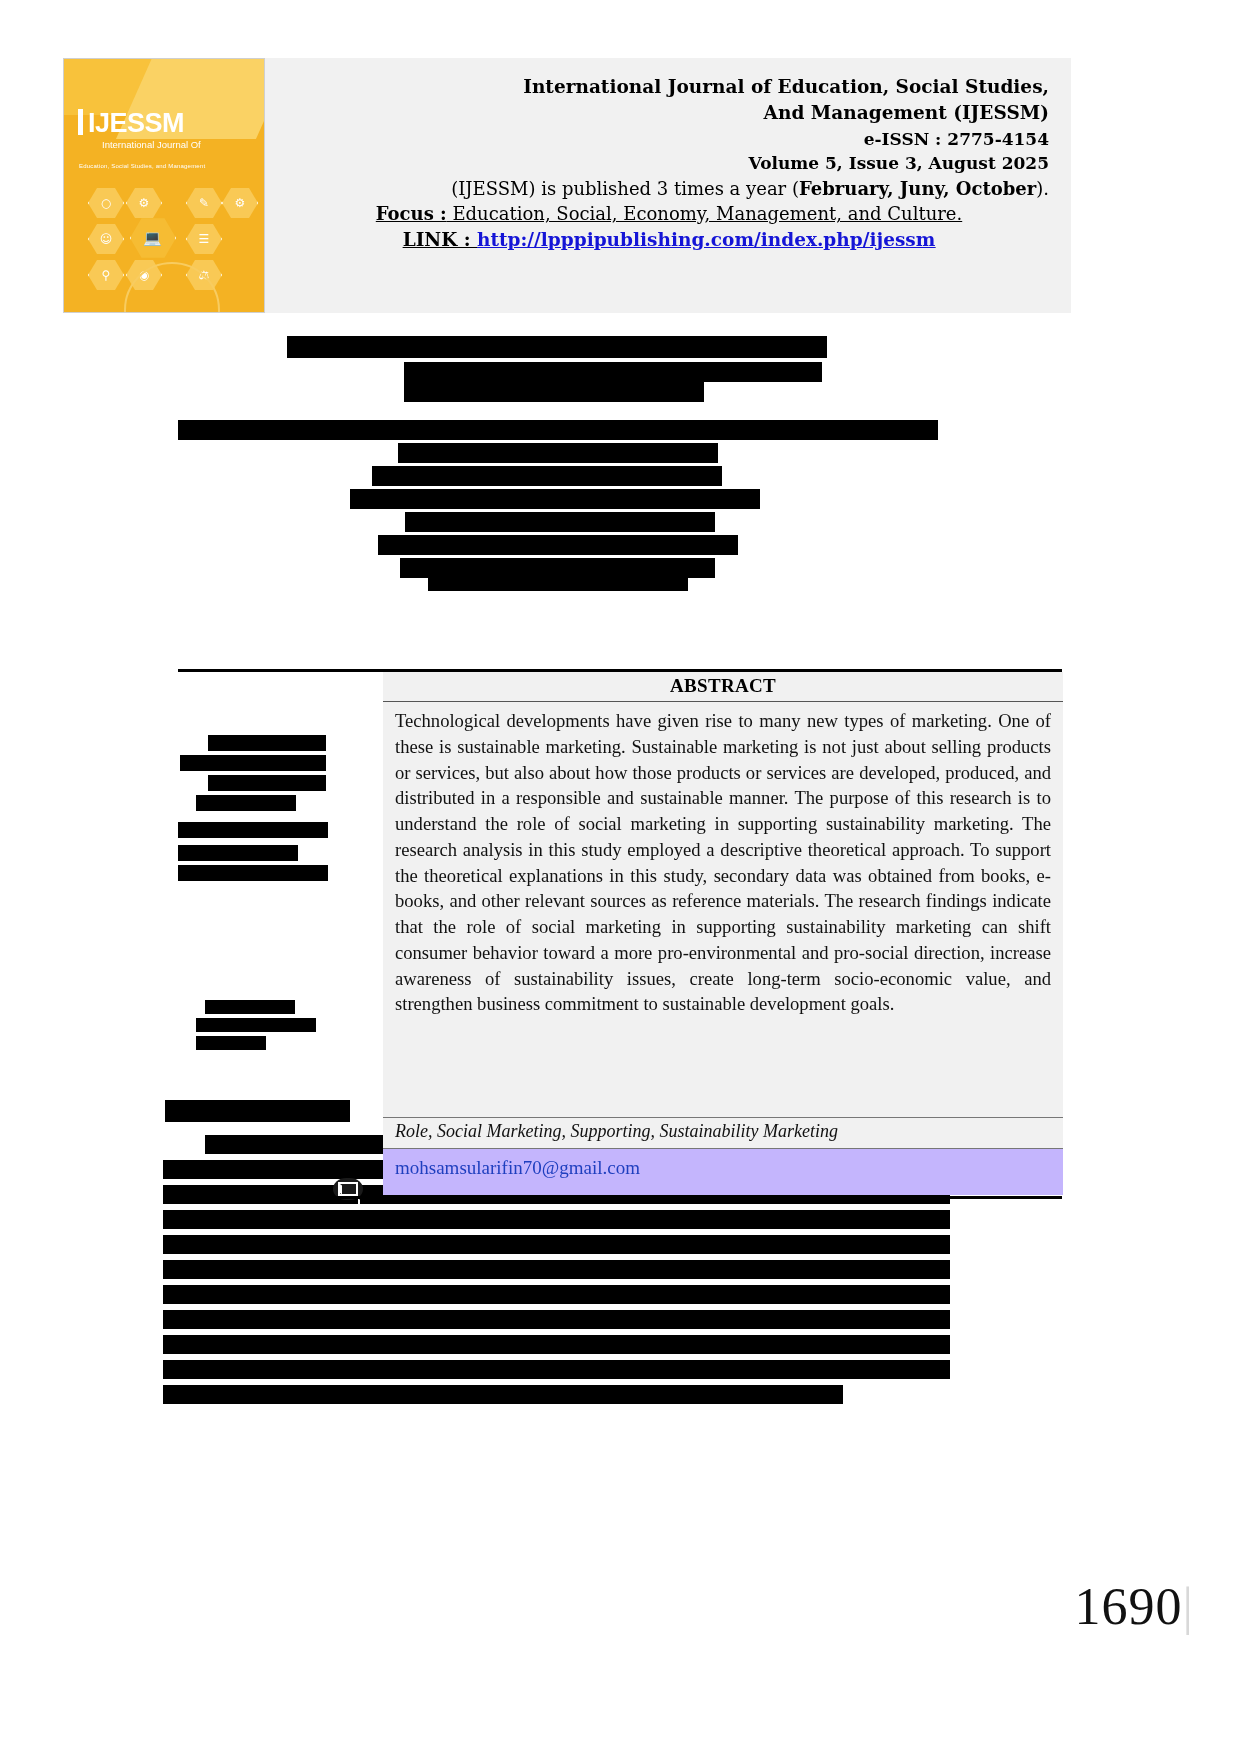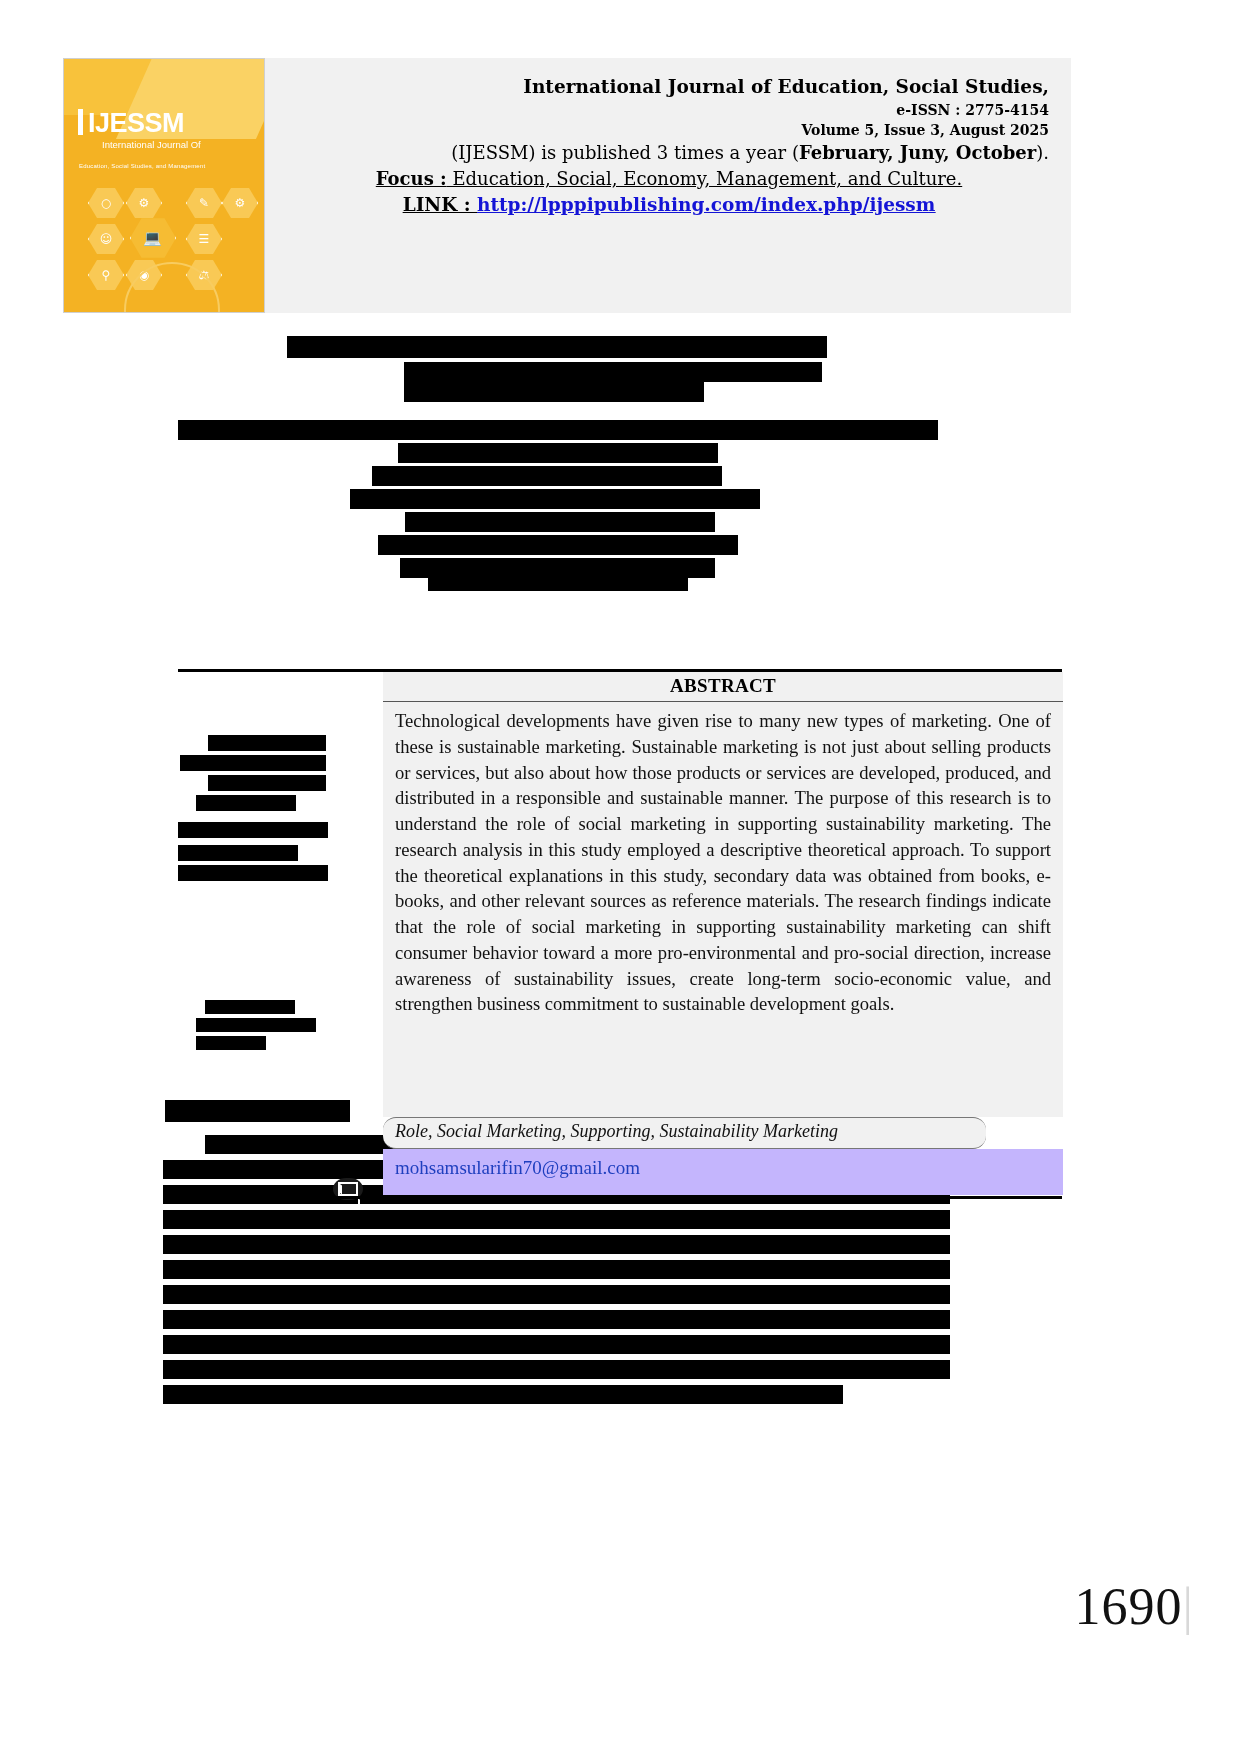--- a/index.html
+++ b/index.html
@@ -132,21 +132,21 @@
     box-sizing: border-box;
   }
   .hl {
     font-family: "DejaVu Serif", "Liberation Serif", serif;
     font-size: 18.5px;
     line-height: 1.43;
     text-align: right;
     font-weight: bold;
   }
   .hl.small {
-    font-size: 14px;
+    font-size: 17px;
   }
   .hl.reg {
     font-weight: normal;
     font-size: 18px;
   }
   .hl.left {
     text-align: center;
     text-decoration: underline;
   }
   .header-link {
@@ -206,32 +206,31 @@
     font-family: "Liberation Serif", serif;
     font-size: 18.6px;
     line-height: 1.385;
     text-align: justify;
     color: #111111;
   }
   .abs-keywords {
     position: absolute;
     left: 383px;
     top: 1117px;
-    width: 603px;
+    width: 680px;
     height: 32px;
     background: #f1f1f1;
     box-sizing: border-box;
     border-top: 1px solid #777;
     border-bottom: 1px solid #777;
     padding: 3px 12px;
     font-family: "Liberation Serif", serif;
     font-style: italic;
     font-size: 18px;
     color: #111111;
-    border-radius: 13px;
   }
   .abs-email {
     position: absolute;
     left: 383px;
     top: 1149px;
     width: 680px;
     height: 46px;
     background: #c4b5fd;
     box-sizing: border-box;
     padding: 8px 12px;
@@ -317,20 +316,21 @@
       <div class="hex" style="left:104px;top:36px;">☰</div>
       <div class="hex" style="left:6px;  top:72px;">⚲</div>
       <div class="hex" style="left:44px; top:72px;">◉</div>
       <div class="hex" style="left:104px;top:72px;">⚖</div>
     </div>
     <div class="logo-circle"></div>
   </div>
 
   <div class="header-text">
     <div class="hl">International Journal of Education, Social Studies,</div>
+    <div class="hl">And Management (IJESSM)</div>
     <div class="hl small">e-ISSN : 2775-4154</div>
     <div class="hl small">Volume 5, Issue 3, August 2025</div>
     <div class="hl reg">
       <span>(IJESSM) is published 3 times a year (</span><b>February, Juny, October</b><span>).</span>
     </div>
     <div class="hl reg left">
       <b>Focus :</b><span> Education, Social, Economy, Management, and Culture.</span>
     </div>
     <div class="hl left">
       <span>LINK : </span><a class="header-link" href="#">http://lpppipublishing.com/index.php/ijessm</a>

